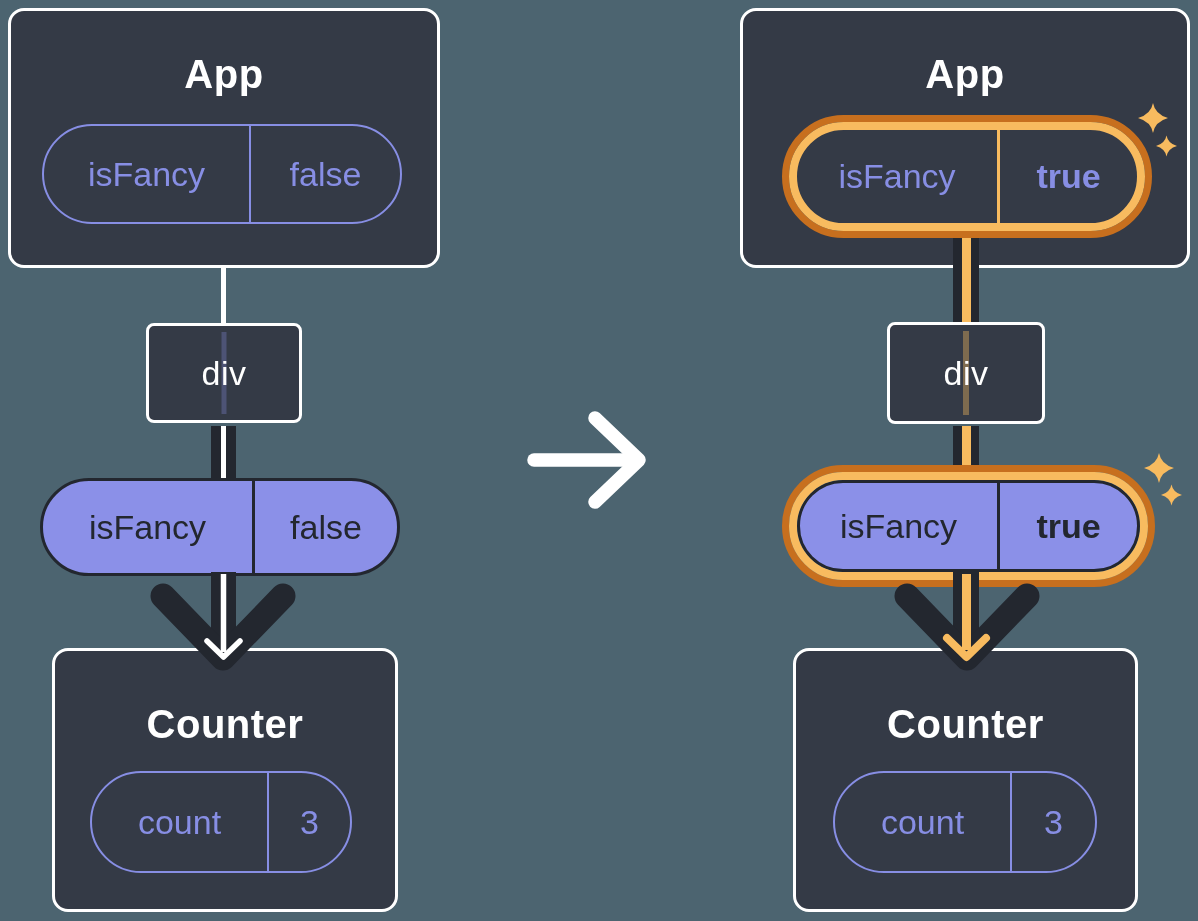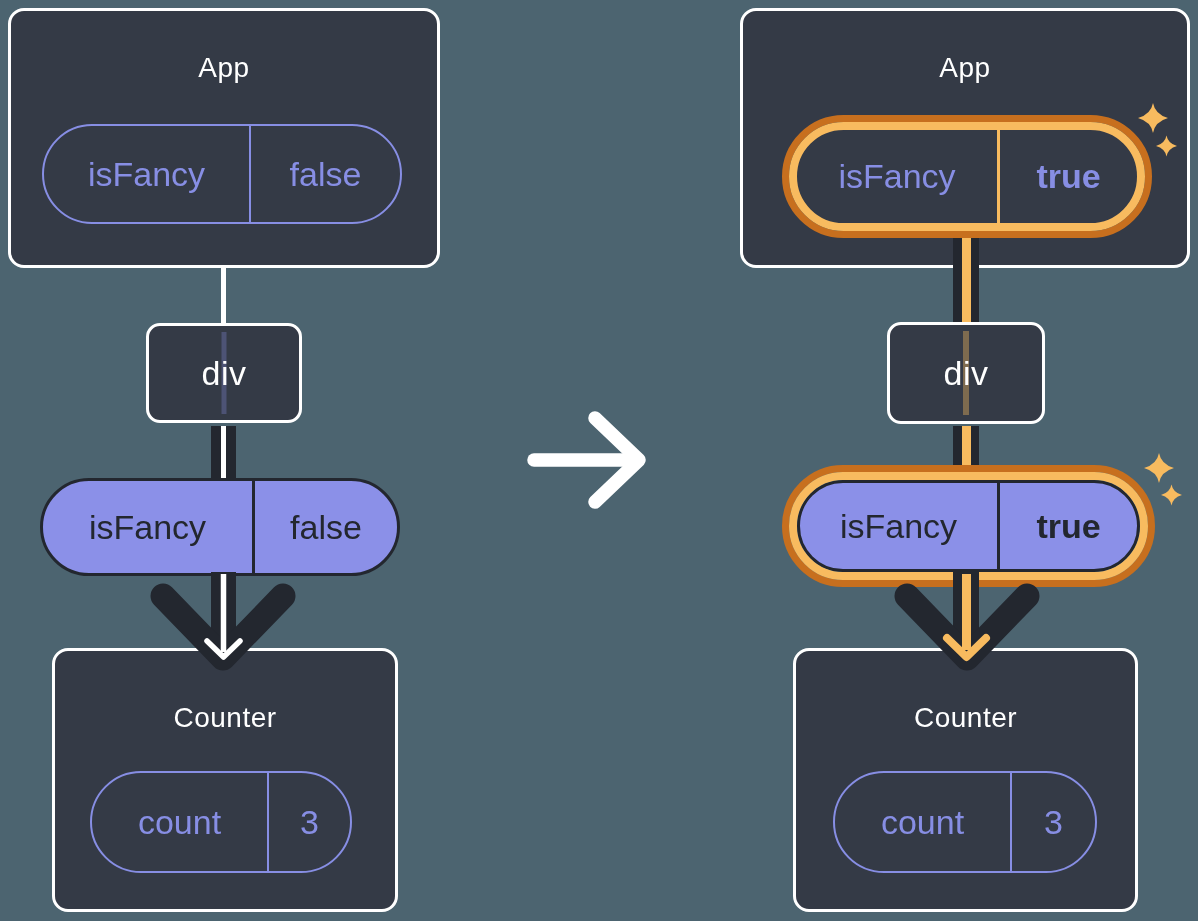--- a/index.html
+++ b/index.html
@@ -1,22 +1,22 @@
 <!DOCTYPE html>
 <html><head>
 <meta charset="utf-8">
 <style>
   * { margin:0; padding:0; box-sizing:border-box; }
   html,body { width:1198px; height:921px; }
   body { font-family:"Liberation Sans", sans-serif; }
   .stage { position:relative; width:1198px; height:921px; background:#4C6470; overflow:hidden; }
   .abs { position:absolute; }
   .card { background:#343A46; border:3px solid #FFFFFF; border-radius:16px; }
-  .divcard { background:#343A46; border:3px solid #FFFFFF; border-radius:14px; display:flex; align-items:center; justify-content:center; }
-  .title { color:#FFFFFF; font-size:28px; font-weight:400; text-align:center; letter-spacing:.5px; }
+  .divcard { background:#343A46; border:3px solid #FFFFFF; border-radius:8px; display:flex; align-items:center; justify-content:center; }
+  .title { color:#FFFFFF; font-size:40px; font-weight:700; text-align:center; letter-spacing:.5px; }
   .divlabel { color:#FFFFFF; font-size:34px; font-weight:500; letter-spacing:.5px; position:relative; z-index:2; }
   .pill-outline { border:2.5px solid #878EE4; border-radius:52px; display:flex; color:#878EE4; font-size:34px; }
   .pill-filled { background:#8B90E8; border:3px solid #23272F; border-radius:49px; display:flex; color:#23272F; font-size:34px; }
   .pcell { display:flex; align-items:center; justify-content:center; height:100%;text-align:center; }
   .vdiv-purple { border-left:2.5px solid #878EE4; }
   .vdiv-dark { border-left:3px solid #23272F; }
   .vdiv-orange { border-left:3px solid #F8BB5F; }
   .ring-outer { border:7px solid #C76F1E; border-radius:62px; }
   .ring-inner { width:100%; height:100%; border:8px solid #F8BB5F; border-radius:55px; display:flex; overflow:hidden; }
   .ring-content { width:100%; height:100%; display:flex; color:#878EE4; font-size:34px; }

